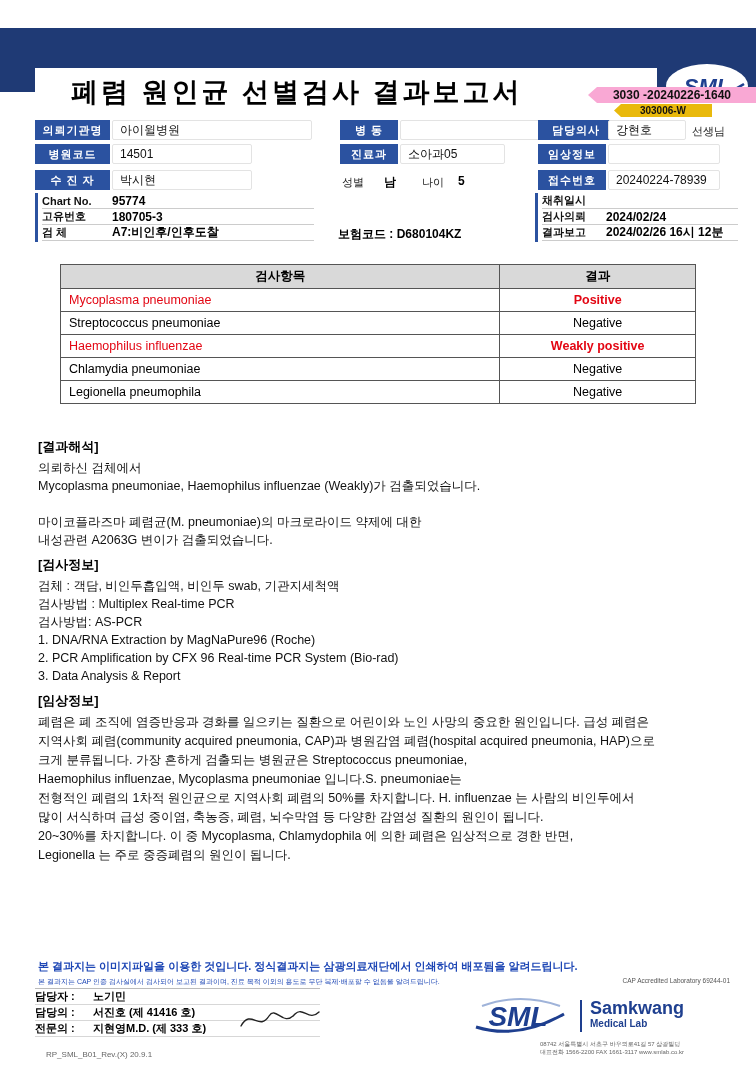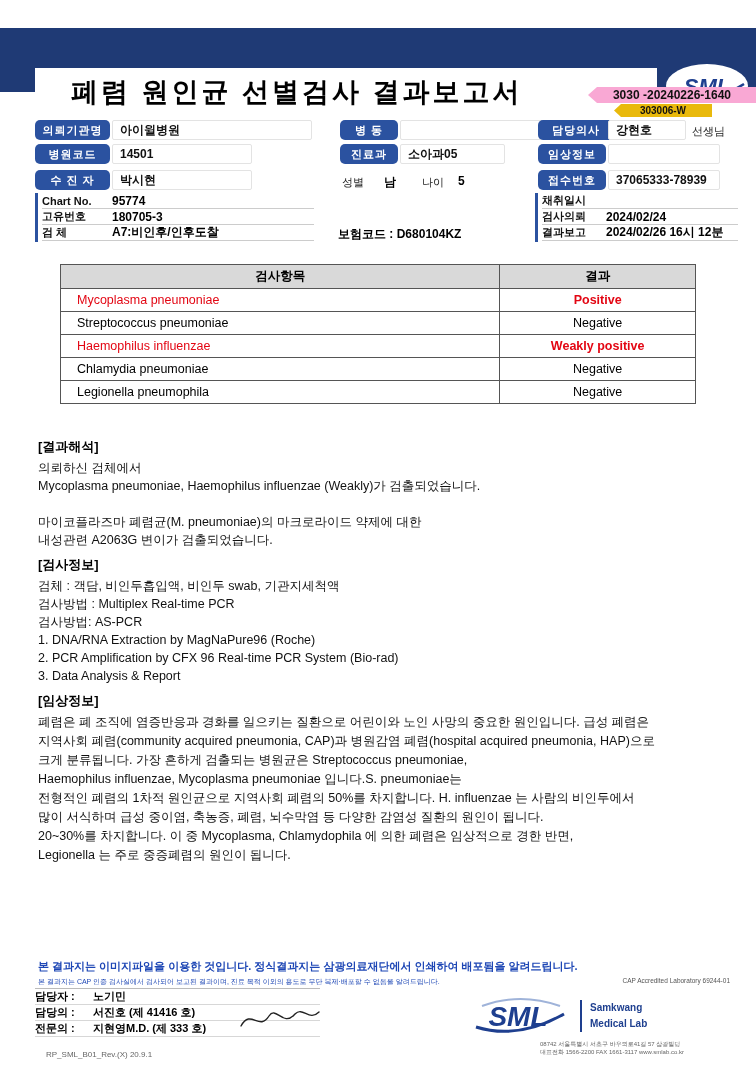--- a/index.html
+++ b/index.html
@@ -17,40 +17,40 @@
              clip-path:polygon(0 50%, 9px 0, 100% 0, 100% 100%, 9px 100%);
              display:flex; align-items:center; justify-content:center;
              font-size:12px; font-weight:bold; color:#111; }
   .ribbon2 { position:absolute; left:614px; top:104px; width:98px; height:13px; background:#e9b90c;
              clip-path:polygon(0 50%, 7px 0, 100% 0, 100% 100%, 7px 100%);
              display:flex; align-items:center; justify-content:center;
              font-size:10px; font-weight:bold; color:#111; }
 
   
   .lbl { position:absolute; height:20px; background:#2b52a0; color:#fff; font-size:11px; font-weight:bold;
-         display:flex; align-items:center; justify-content:center; letter-spacing:1px; border-radius:5px; }
+         display:flex; align-items:center; justify-content:center; letter-spacing:1px; border-radius:0; }
   .val { position:absolute; height:20px; background:#fff; border:1px solid #e3e3e3; display:flex;
-         align-items:center; padding:0 7px; font-size:12px; font-weight:bold; color:#111; border-radius:2px; }
+         align-items:center; padding:0 7px; font-size:12px; font-weight:normal; color:#111; border-radius:2px; }
   .plain { position:absolute; font-size:11px; color:#222; }
   .plain.b { font-weight:bold; font-size:12px; color:#000; }
 
   .vbar { position:absolute; width:3px; background:#2b52a0; }
   .mini-row { position:absolute; height:16px; border-bottom:1px solid #cccccc; display:flex; align-items:center; }
   .mini-label { display:inline-block; width:70px; font-size:11px; font-weight:bold; color:#111; }
   .mini-val { font-size:12px; font-weight:bold; color:#000; }
   .mini-row.right .mini-label { width:64px; }
 
   .insurance { position:absolute; left:338px; top:226px; font-size:12px; font-weight:bold; color:#000; }
 
   
   .results-wrap { position:absolute; left:60px; top:264px; width:636px; }
   table.results { border-collapse:collapse; width:100%; }
   table.results th { background:#d9d9d9; border:1px solid #555; height:24px; font-size:12.5px; font-weight:bold; color:#000; }
   table.results td { border:1px solid #555; height:23px; font-size:12.5px; color:#000; background:#fff; }
-  td.cell-item { padding-left:16px; text-align:left; }
+  td.cell-item { padding-left:8px; text-align:left; }
   td.cell-result { text-align:center; }
   .red { color:#e30613 !important; }
   .bold { font-weight:bold; }
 
   
   .section { position:absolute; left:38px; width:692px; }
   .sec-title { font-size:13px; font-weight:bold; color:#000; margin-bottom:3px; }
   .text-line { font-size:12.5px; line-height:18px; color:#111; }
   .clinical .text-line { line-height:19px; }
 
@@ -58,21 +58,21 @@
   .notice-main { position:absolute; left:38px; top:959px; font-size:11px; font-weight:bold; color:#1d46b5; }
   .notice-small { position:absolute; left:38px; top:977px; width:620px; font-size:7px; color:#1d46b5; }
   .staff-block { position:absolute; left:35px; top:988px; width:285px; border-top:1px solid #bbb; }
   .staff-row { display:flex; align-items:center; height:16px; border-bottom:1px solid #d7d7d7; }
   .staff-label { display:inline-block; width:58px; font-size:11px; font-weight:bold; color:#000; }
   .staff-value { font-size:11px; font-weight:bold; color:#000; }
   .signature { position:absolute; left:235px; top:1002px; }
   .cap-text { position:absolute; left:560px; top:977px; width:170px; text-align:right; font-size:6.5px; color:#555; }
   .footer-logo { position:absolute; left:468px; top:994px; display:flex; align-items:center; }
   .footer-lab-text { margin-left:8px; border-left:2px solid #1e3f8f; padding-left:8px; }
-  .footer-lab-text .l1 { font-size:10px; font-weight:bold; color:#1e3f8f; line-height:16px; }
+  .footer-lab-text .l1 { font-size:18px; font-weight:bold; color:#1e3f8f; line-height:16px; }
   .footer-lab-text .l2 { font-size:10px; font-weight:bold; color:#1e3f8f; line-height:16px; }
   .address { position:absolute; left:540px; top:1040px; width:200px; font-size:6px; color:#666; line-height:8px; }
   .doc-code { position:absolute; left:30px; top:1050px; font-size:8px; color:#666;padding-left:16px; }
 </style>
 </head>
 <body>
 
 <div class="page">
 
   <div class="header-bar">
@@ -107,21 +107,21 @@
   <div class="lbl" style="left:538px;top:144px;width:68px">임상정보</div>
   <div class="val" style="left:608px;top:144px;width:112px"></div>
 
   <div class="lbl" style="left:35px;top:170px;width:75px">수 진 자</div>
   <div class="val" style="left:112px;top:170px;width:140px">박시현</div>
   <div class="plain" style="left:342px;top:175px">성별</div>
   <div class="plain b" style="left:384px;top:174px">남</div>
   <div class="plain" style="left:422px;top:175px">나이</div>
   <div class="plain b" style="left:458px;top:174px">5</div>
   <div class="lbl" style="left:538px;top:170px;width:68px">접수번호</div>
-  <div class="val" style="left:608px;top:170px;width:112px">37065333-78939</div>
+  <div class="val" style="left:608px;top:170px;width:112px">20240224-78939</div>
 
   <div class="vbar" style="left:35px;top:193px;height:49px"></div>
   <div class="mini-row" style="left:42px;top:193px;width:272px">
     <span class="mini-label">Chart No.</span>
     <span class="mini-val">95774</span>
   </div>
   <div class="mini-row" style="left:42px;top:209px;width:272px">
     <span class="mini-label">고유번호</span>
     <span class="mini-val">180705-3</span>
   </div>

